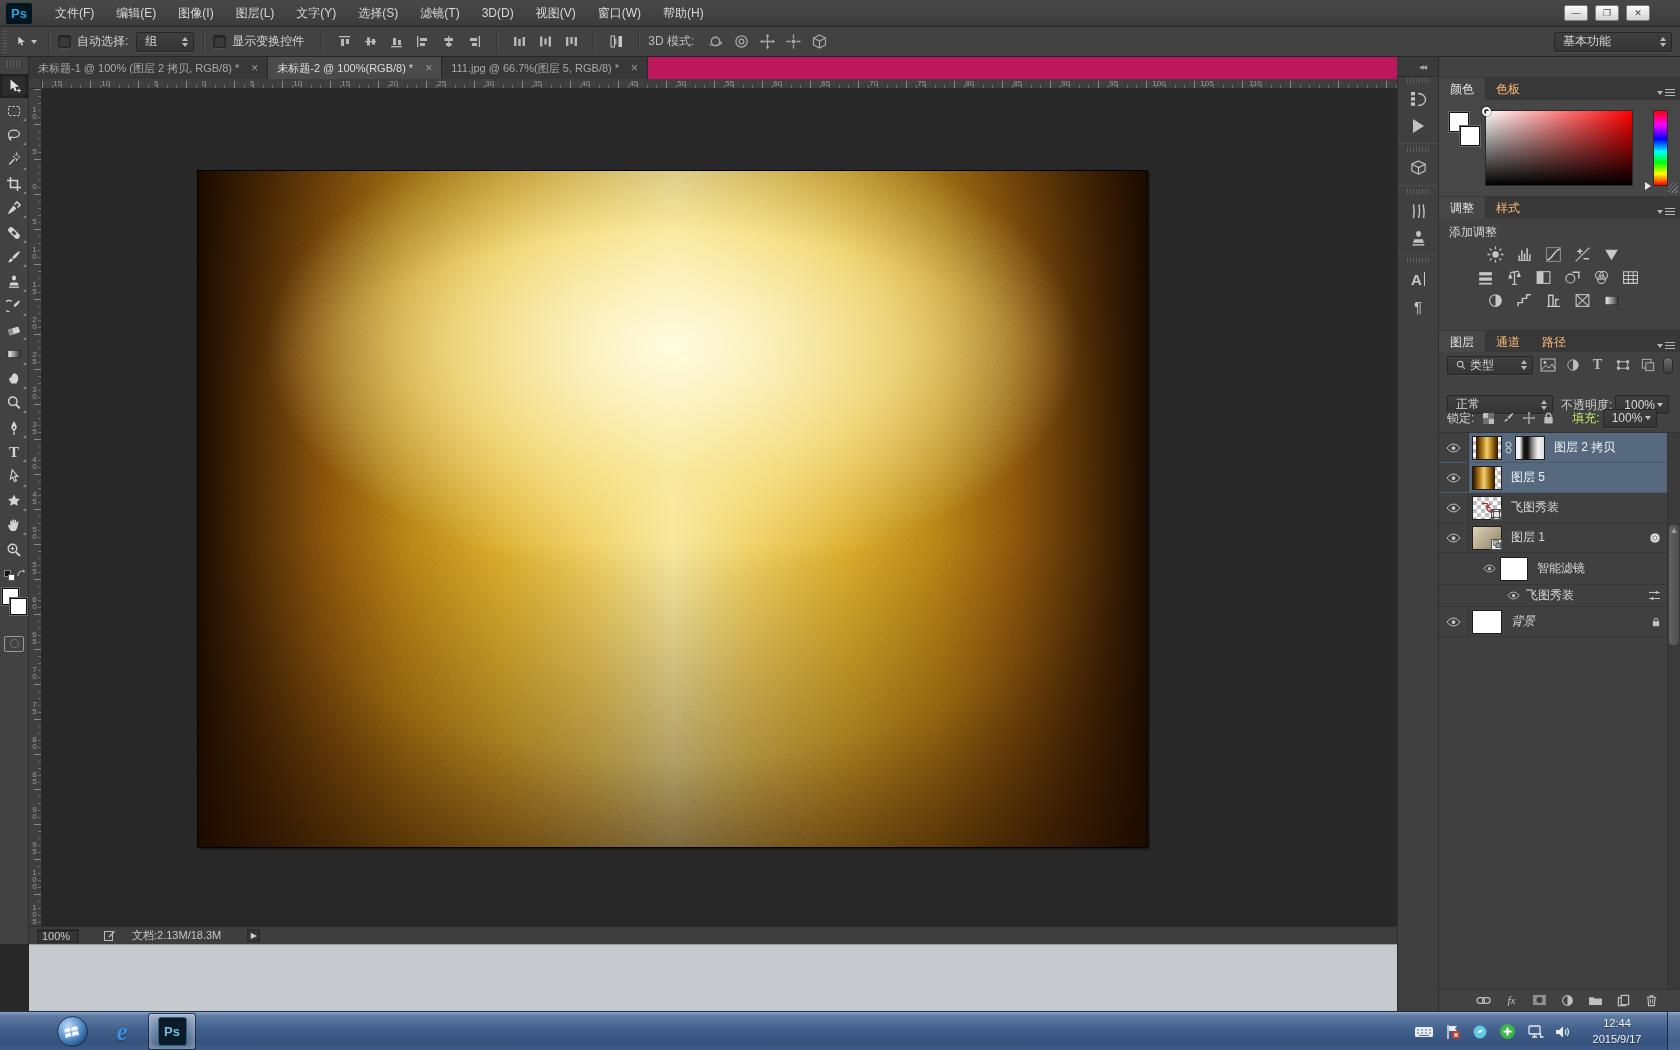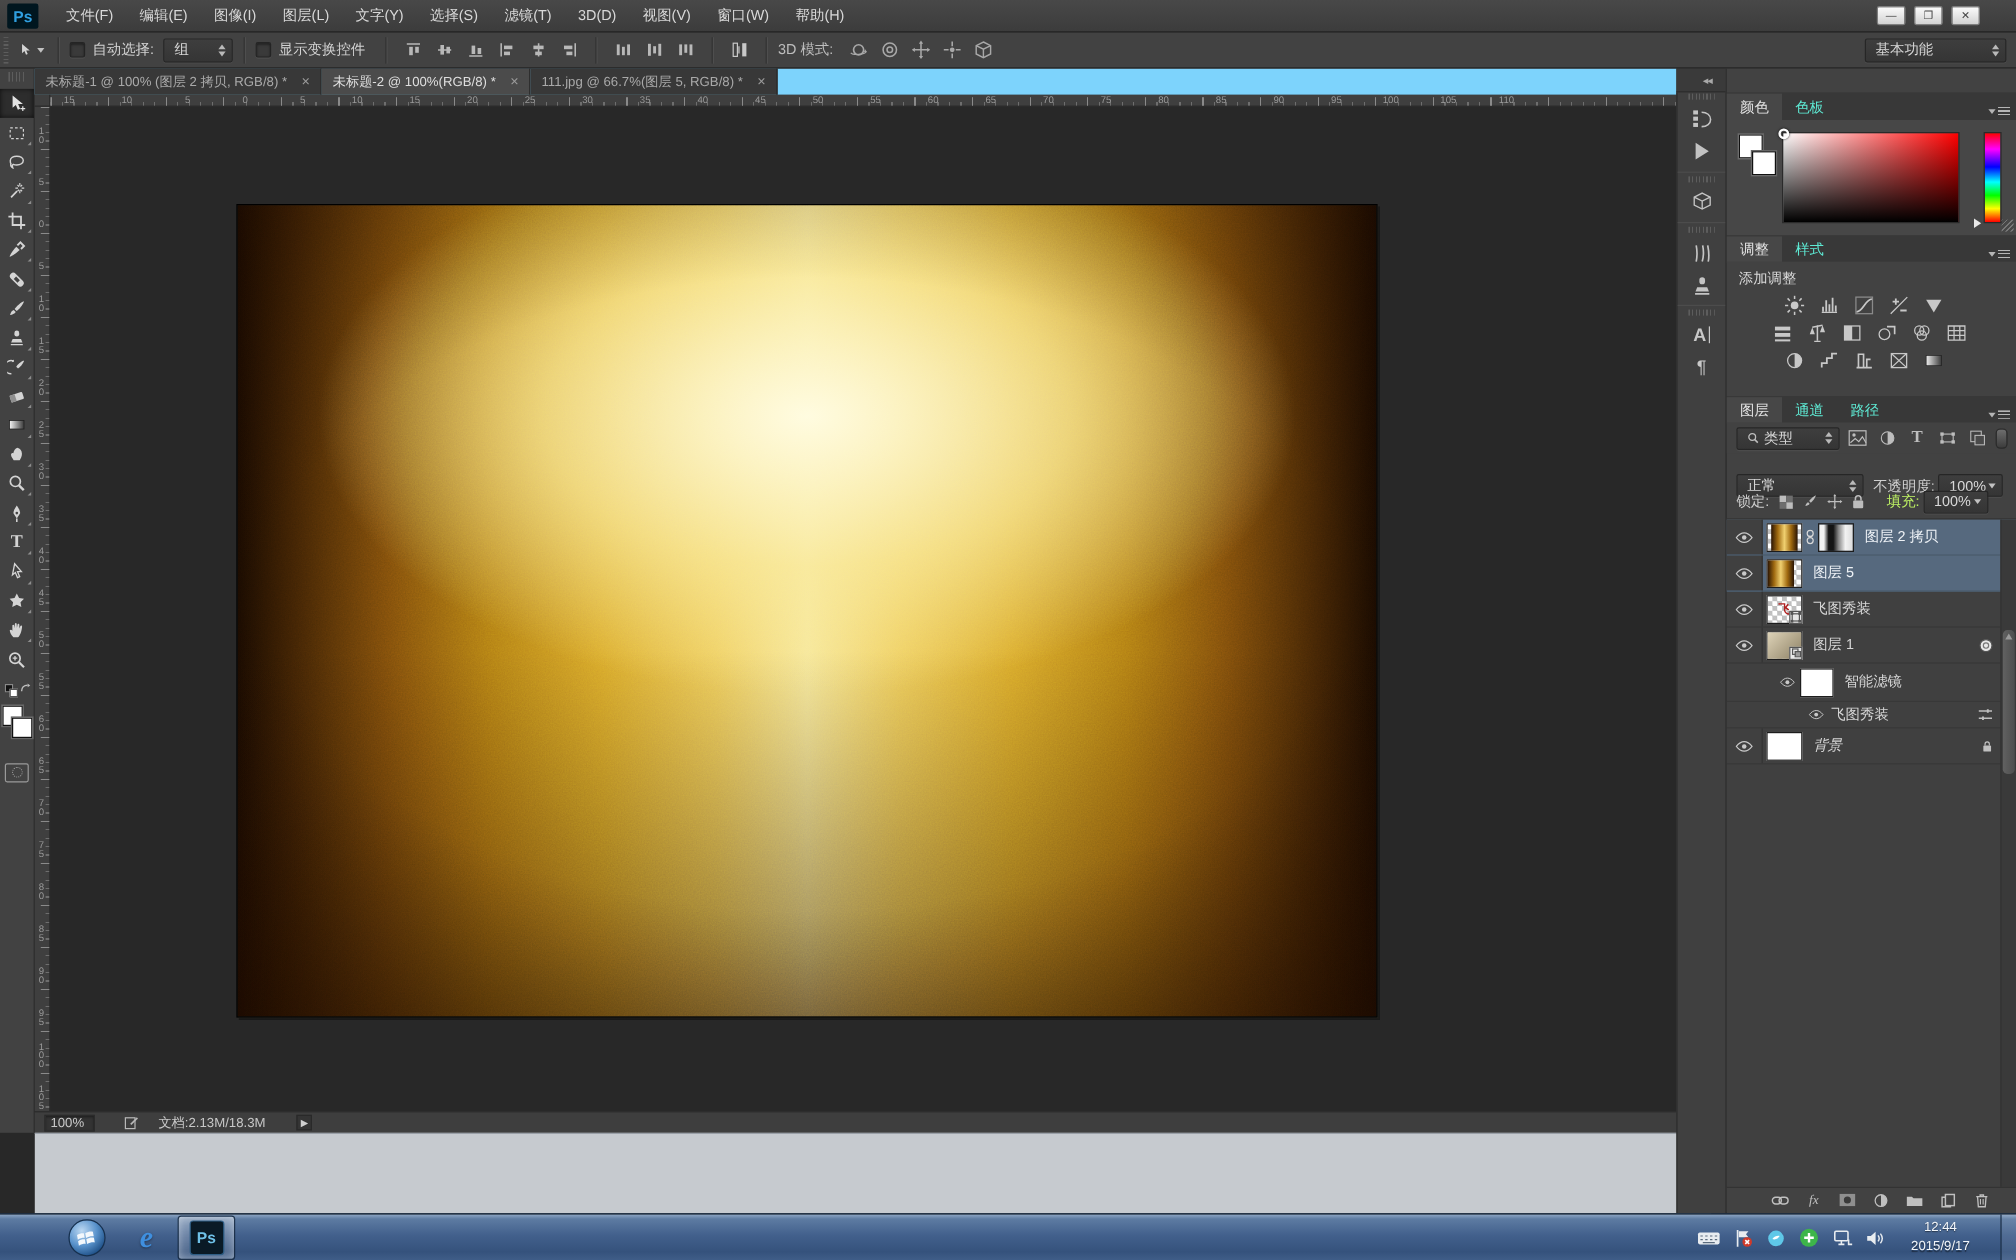--- a/index.html
+++ b/index.html
@@ -52,21 +52,21 @@
 .tletter{font-family:"Liberation Serif",serif;font-size:15px;color:#d4d4d4;font-weight:bold}
 #minicolors{position:relative;height:20px;margin-top:4px}
 #fgbgtool{position:relative;height:42px;margin:2px 0 6px}
 .swatch{position:absolute;width:17px;height:17px;background:#fff;border:1px solid #111;box-shadow:0 0 0 1px #666}
 #qmask{width:20px;height:16px;margin:6px auto 0;border:1px solid #9a9a9a;border-radius:2px;
   display:flex;align-items:center;justify-content:center}
 #qmask i{width:9px;height:9px;border:1px dotted #9a9a9a;border-radius:50%}
 
 
 #docarea{position:absolute;left:29px;top:0;width:1368px;height:954px;background:#282828}
-#tabbar{position:absolute;left:0;top:0;width:1368px;height:22px;background:#7dd3fc;display:flex}
+#tabbar{position:absolute;left:0;top:0;width:1368px;height:22px;background:#be185d;display:flex}
 .tab{height:22px;display:flex;align-items:center;padding:0 9px;font-size:11px;background:#383838;
   color:#a9a9a9;border-right:1px solid #282828;cursor:default;white-space:nowrap}
 .tab.active{background:#4b4b4b;color:#dedede}
 .tab .close{margin-left:12px;color:#9b9b9b;font-size:12px;line-height:10px}
 #ruler-top{position:absolute;left:13px;top:22px;width:1355px;height:10px;background:#3f3f3f;border-bottom:1px solid #2a2a2a}
 #ruler-top .tmin{position:absolute;left:0;bottom:0;width:100%;height:3px;
   background:repeating-linear-gradient(90deg,#6e6e6e 0 1px,transparent 1px 9.6px)}
 #ruler-top .tmaj{position:absolute;left:0;bottom:0;width:100%;height:7px;
   background:repeating-linear-gradient(90deg,#8a8a8a 0 1px,transparent 1px 48px)}
 .rnum{position:absolute;top:0;font-size:8px;color:#9a9a9a;transform:translateX(-110%)}
@@ -101,21 +101,21 @@
 #dockstrip{position:absolute;left:1397px;top:20px;width:41px;height:934px;background:#404040;border-left:1px solid #2d2d2d}
 .dsec{border-top:1px solid #4c4c4c;padding-top:2px;margin-top:4px}
 .dgrip{height:5px;margin:1px 9px 3px;background:repeating-linear-gradient(90deg,#5d5d5d 0 1px,transparent 1px 3px)}
 .dbtn{width:30px;height:26px;margin:1px auto;display:flex;align-items:center;justify-content:center;border-radius:3px}
 .dglyph{font-size:15px;color:#c8c8c8}
 .tri-r{width:0;height:0;border-top:7px solid transparent;border-bottom:7px solid transparent;border-left:11px solid #c2c2c2}
 
 
 #panelcol{position:absolute;left:1438px;top:0;width:242px;height:954px;background:#424242;border-left:1px solid #2d2d2d}
 .ptabs{position:absolute;left:0;width:242px;height:23px;background:#383838;display:flex;align-items:flex-end}
-.ptab{height:22px;line-height:22px;padding:0 11px;font-size:12px;color:#5eead4}
+.ptab{height:22px;line-height:22px;padding:0 11px;font-size:12px;color:#fdba74}
 .ptab.active{background:#474747;color:#e4e4e4}
 .pmenu{margin-left:auto;margin-right:6px;margin-bottom:4px;display:flex;align-items:center;gap:2px}
 .pmenu .tri{width:0;height:0;border-left:3.5px solid transparent;border-right:3.5px solid transparent;border-top:4px solid #b5b5b5}
 .pmenu .lines{width:10px;height:7px;background:repeating-linear-gradient(180deg,#b5b5b5 0 1px,transparent 1px 3px)}
 #colorbody{position:absolute;left:0;top:43px;width:242px;height:96px;background:#474747}
 #satval{position:absolute;left:46px;top:10px;width:148px;height:76px;border:1px solid #2a2a2a;
   background:linear-gradient(to bottom,rgba(0,0,0,0),#000),linear-gradient(to right,#fff,#f00)}
 #satpick{position:absolute;left:-4px;top:-4px;width:9px;height:9px;border:2px solid #fdfdfd;border-radius:50%;box-shadow:0 0 2px #000}
 #huestrip{position:absolute;right:13px;top:10px;width:15px;height:76px;border:1px solid #2a2a2a;
   background:linear-gradient(#f00,#f0f 18%,#00f 38%,#0ff 55%,#0f0 70%,#ff0 85%,#f00)}

